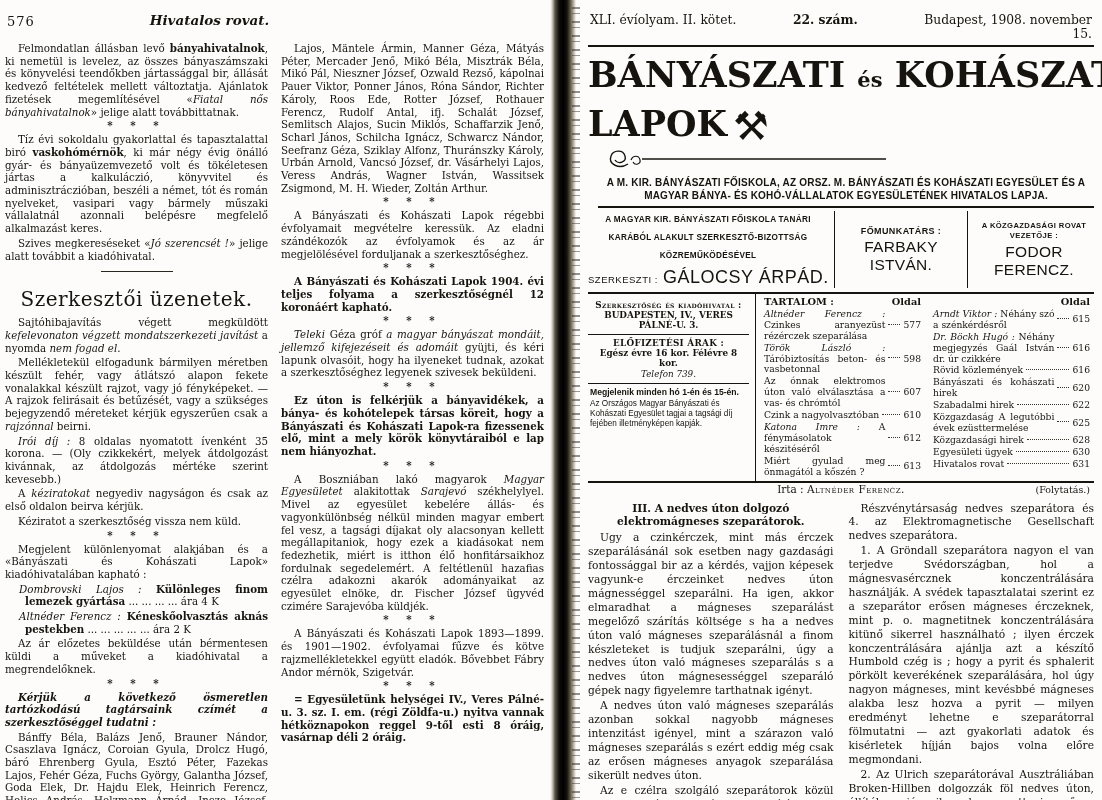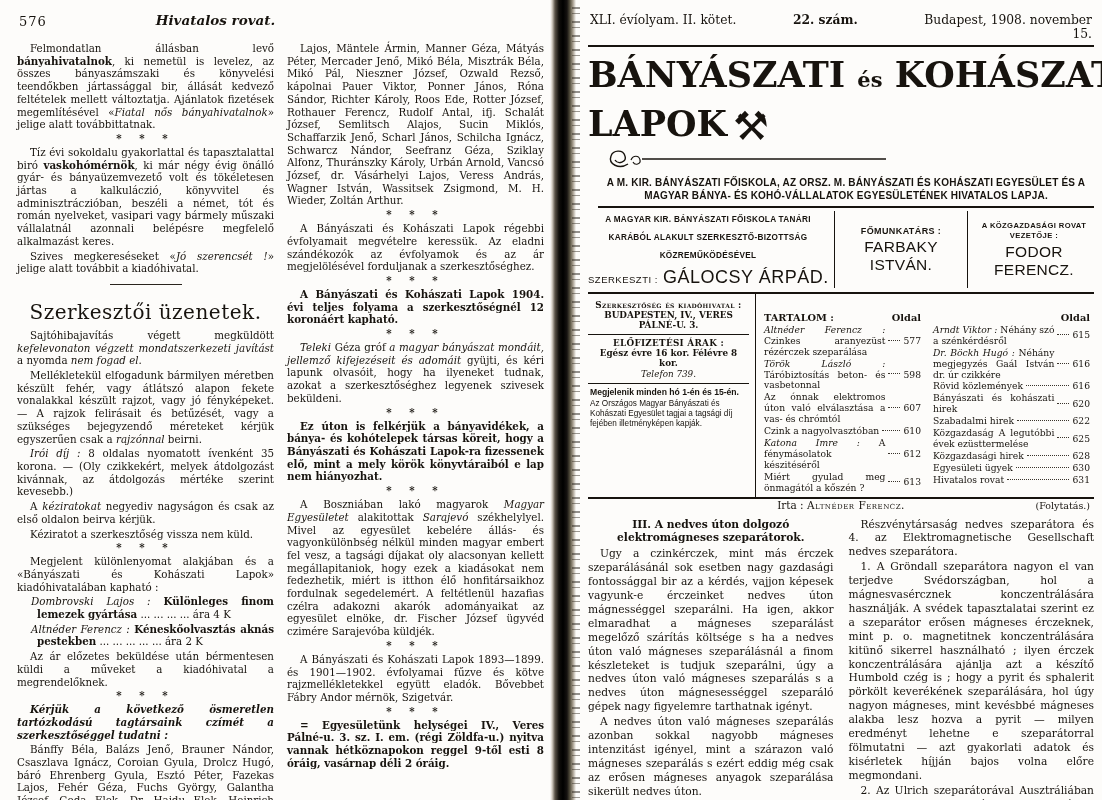--- a/index.html
+++ b/index.html
@@ -20,21 +20,21 @@
     background:repeating-linear-gradient(180deg,transparent 0 7px,#2b261f 7px 9px,transparent 9px 13px,#3b352c 13px 14px);
   }
 
   
   .seg-b { font-weight:700; }
   .seg-i { font-style:italic; }
   .seg-bi { font-weight:700; font-style:italic; }
   .seg-small { font-size:.6em; }
 
   
-  .page-left { position:absolute; left:0; top:0; width:550px; height:800px; padding:12px 6px 0 17px; }
+  .page-left { position:absolute; left:0; top:0; width:550px; height:800px; padding:12px 6px 0 5px; }
   .lp-header { position:relative; height:22px; font-size:13px; }
   .lp-num { position:absolute; left:2px; top:2px; letter-spacing:1px; }
   .lp-running { position:absolute; left:0; right:130px; top:0; text-align:center; font-style:italic; font-weight:700; font-size:13.5px; }
   .lp-cols { display:flex; gap:13px; margin-top:8px; }
   .lp-col { width:50%; font-size:10.3px; line-height:12.7px; text-align:justify; }
   .para { margin:0 0 2px; text-indent:13px; }
   .para.stars { text-align:center; text-indent:0; letter-spacing:7px; line-height:10px; margin:2px 0 3px; font-weight:700; }
   .para.rule-divider { width:72px; height:0; border-top:1px solid #2a251e; margin:9px auto 8px; text-indent:0; }
   .para.sec-heading { font-size:20px; line-height:24px; text-align:center; text-indent:0; margin:15px 0 5px; letter-spacing:.5px; }
   .para.entry { padding-left:20px; text-indent:-6px; }
@@ -69,21 +69,21 @@
   .info-row { display:flex; border-bottom:2.5px solid #17130e; }
   .info-box { width:168px; border-right:1.5px solid #17130e; padding:3px 6px 2px 0; font-size:8.8px; }
   .info-sect { text-align:center; padding:3px 2px 4px; border-bottom:1px solid #17130e; }
   .info-sect:last-child { border-bottom:none; }
   .info-label { font-weight:700; font-variant:small-caps; letter-spacing:.3px; }
   .info-strong { font-weight:700; }
   .info-phone { font-style:italic; margin-top:1px; }
   .info-note { font-family:"Liberation Sans","DejaVu Sans",sans-serif; font-size:8.2px; line-height:9.8px; text-align:left; margin-top:2px; }
   .info-sched { font-family:"Liberation Sans","DejaVu Sans",sans-serif; font-weight:700; font-size:8.6px; text-align:left; }
 
-  .toc-col { flex:1; padding:19px 4px 2px 8px; font-size:9.2px; line-height:10.9px; }
+  .toc-col { flex:1; padding:3px 4px 2px 8px; font-size:9.2px; line-height:10.9px; }
   .toc-head { display:flex; justify-content:space-between; font-weight:700; font-size:9.8px; margin-bottom:1px; }
   .toc-entry { display:flex; align-items:center; margin-bottom:1px; }
   .toc-text { text-align:justify; }
   .toc-dots { flex:1; min-width:12px; border-bottom:1.2px dotted #3a342b; margin:0 3px 2px; }
   .toc-page { white-space:nowrap; }
 
   .art-title { text-align:center; font-size:18.5px; letter-spacing:.5px; margin:9px 0 3px; }
   .art-byline { position:relative; text-align:center; font-size:10.5px; margin-bottom:7px; }
   .byline-author { font-variant:small-caps; letter-spacing:.5px; }
   .continuation { position:absolute; right:4px; top:1px; font-size:9.5px; }

